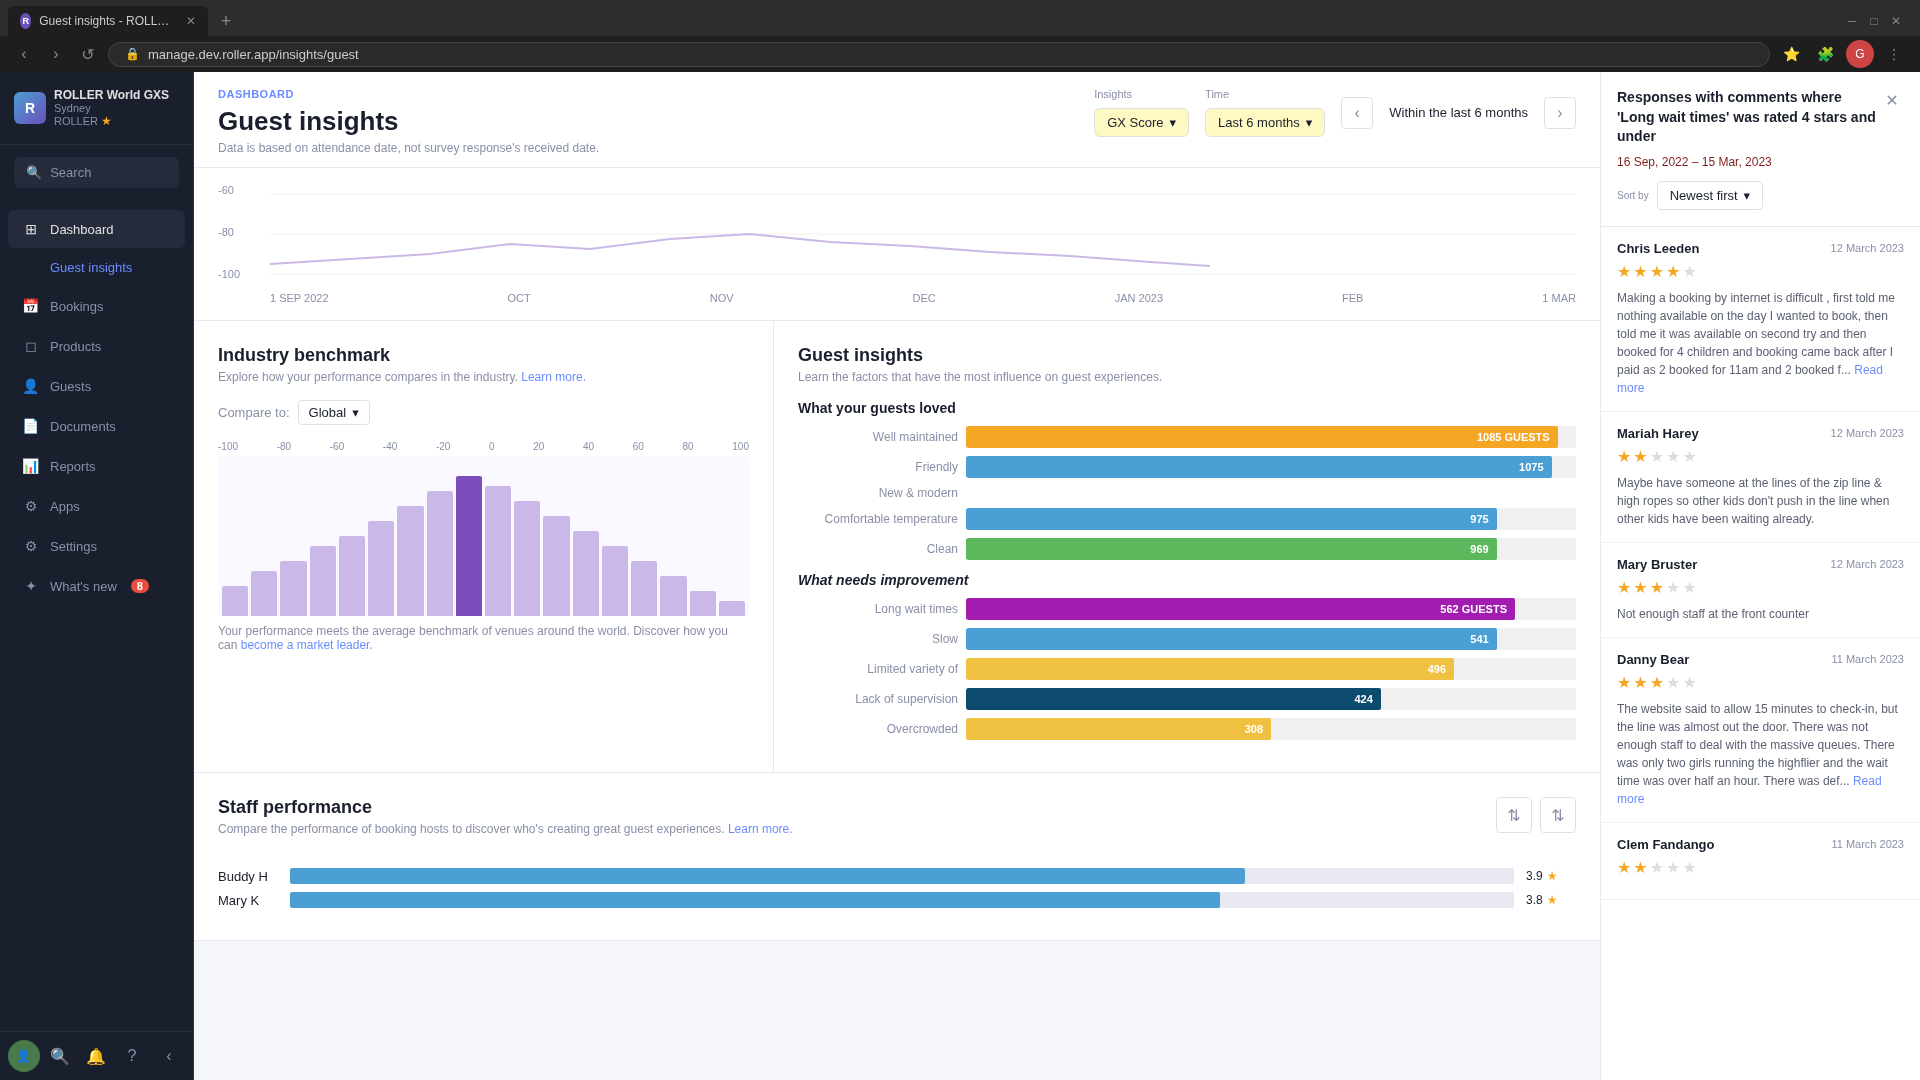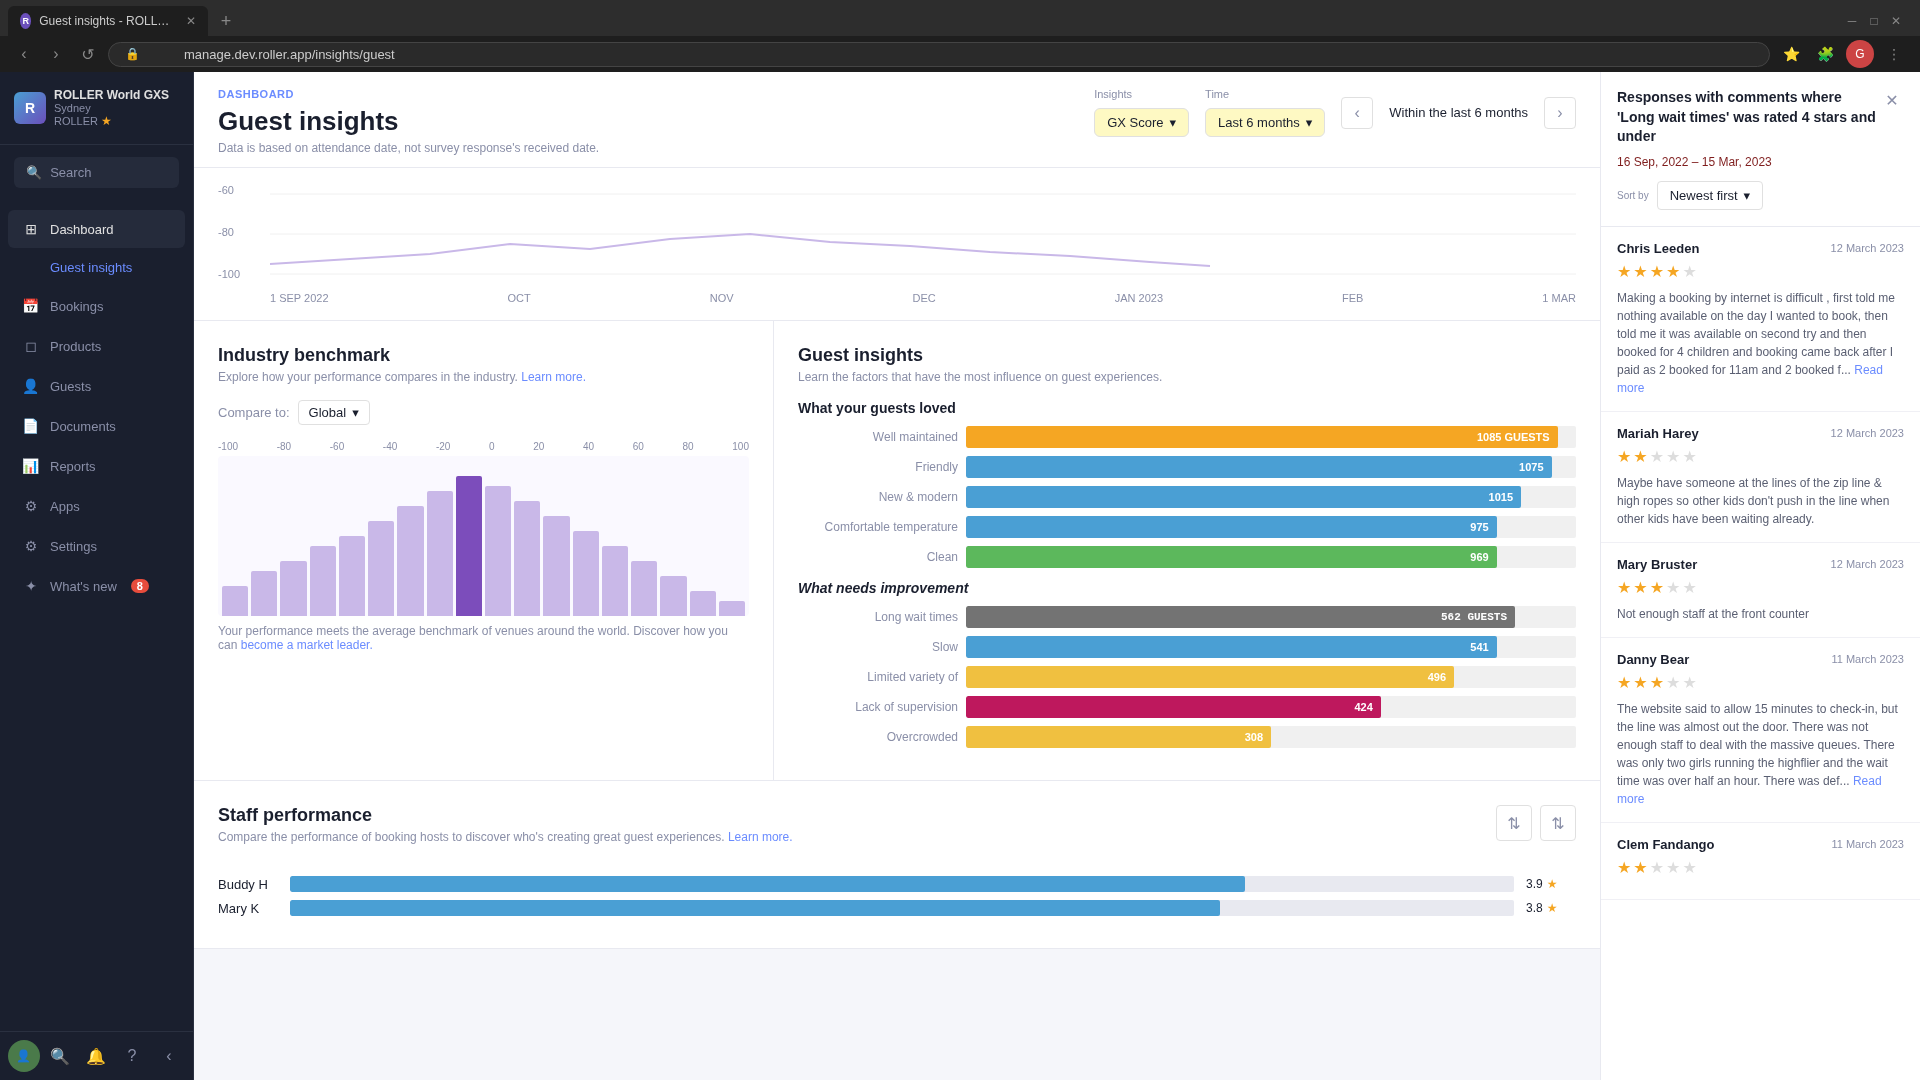--- a/index.html
+++ b/index.html
@@ -155,21 +155,21 @@
       <div style="width:16px; height:16px; display:flex; align-items:center; justify-content:center; color:#888; font-size:12px; cursor:pointer;">□</div>
       <div style="width:16px; height:16px; display:flex; align-items:center; justify-content:center; color:#888; font-size:12px; cursor:pointer;">✕</div>
     </div>
   </div>
   <div class="nav-bar">
     <div class="nav-btn">‹</div>
     <div class="nav-btn">›</div>
     <div class="nav-btn">↺</div>
     <div class="address-bar">
       <span class="address-lock">🔒</span>
-      <span style="font-size:13px; color:#ccc;margin-left:36px;">manage.dev.roller.app/insights/guest</span>
+      <span style="font-size:13px; color:#ccc;">manage.dev.roller.app/insights/guest</span>
     </div>
     <div class="nav-icons">
       <div class="nav-icon">⭐</div>
       <div class="nav-icon">🧩</div>
       <div class="profile-icon">G</div>
       <div class="nav-icon">⋮</div>
     </div>
   </div>
 </div>
 
@@ -382,25 +382,20 @@
                 <div class="bar-row">
     <span class="bar-label">Friendly</span>
     <div class="bar-track">
       <div class="bar-fill" style="width:96%; background:#4a9fd4;">
         <span class="bar-value">1075</span>
       </div>
     </div>
   </div>
                 <div class="bar-row">
     <span class="bar-label">New &amp; modern</span>
-    <div class="bar-track">
-      <div class="bar-fill" style="width:91%; background:#4a9fd4;">
-        <span class="bar-value">1015</span>
-      </div>
-    </div>
   </div>
                 <div class="bar-row">
     <span class="bar-label">Comfortable temperature</span>
     <div class="bar-track">
       <div class="bar-fill" style="width:87%; background:#4a9fd4;">
         <span class="bar-value">975</span>
       </div>
     </div>
   </div>
                 <div class="bar-row">
@@ -411,21 +406,21 @@
       </div>
     </div>
   </div>
               </div>
 
             <div class="insights-section-title" style="margin-top:12px;font-style:italic;">What needs improvement</div>
             <div id="improve-bars">
                 <div class="bar-row">
     <span class="bar-label">Long wait times</span>
     <div class="bar-track">
-      <div class="bar-fill" style="width:90%; background:#737373;font-family:Liberation Mono, monospace;">
+      <div class="bar-fill" style="width:90%; background:#a21caf;">
         <span class="bar-value">562 GUESTS</span>
       </div>
     </div>
   </div>
                 <div class="bar-row">
     <span class="bar-label">Slow</span>
     <div class="bar-track">
       <div class="bar-fill" style="width:87%; background:#4a9fd4;">
         <span class="bar-value">541</span>
       </div>
@@ -435,21 +430,21 @@
     <span class="bar-label">Limited variety of</span>
     <div class="bar-track">
       <div class="bar-fill" style="width:80%; background:#f0c040;">
         <span class="bar-value">496</span>
       </div>
     </div>
   </div>
                 <div class="bar-row">
     <span class="bar-label">Lack of supervision</span>
     <div class="bar-track">
-      <div class="bar-fill" style="width:68%; background:#be185d;align-items:center;">
+      <div class="bar-fill" style="width:68%; background:#0c4a6e;align-items:center;">
         <span class="bar-value">424</span>
       </div>
     </div>
   </div>
                 <div class="bar-row">
     <span class="bar-label">Overcrowded</span>
     <div class="bar-track">
       <div class="bar-fill" style="width:50%; background:#f0c040;">
         <span class="bar-value">308</span>
       </div>

